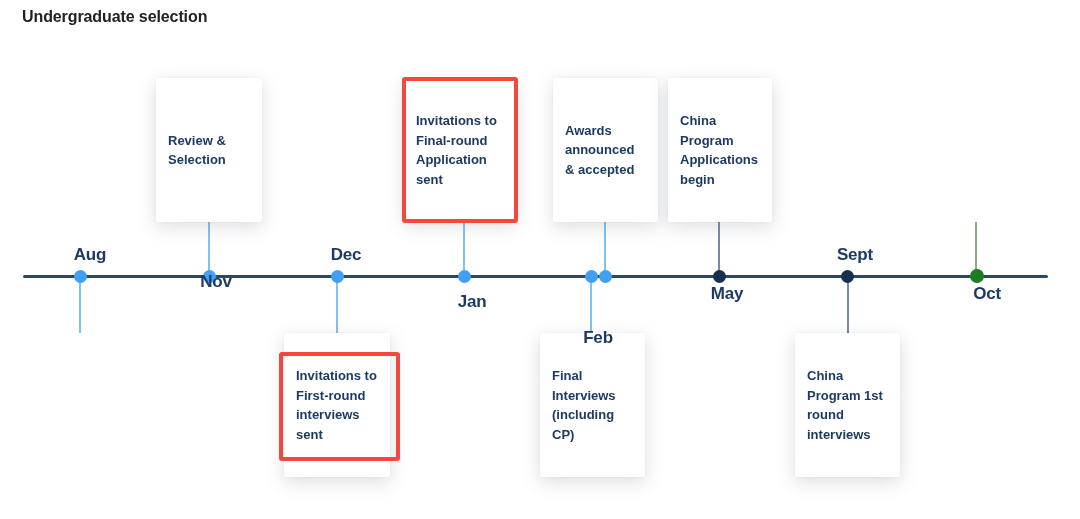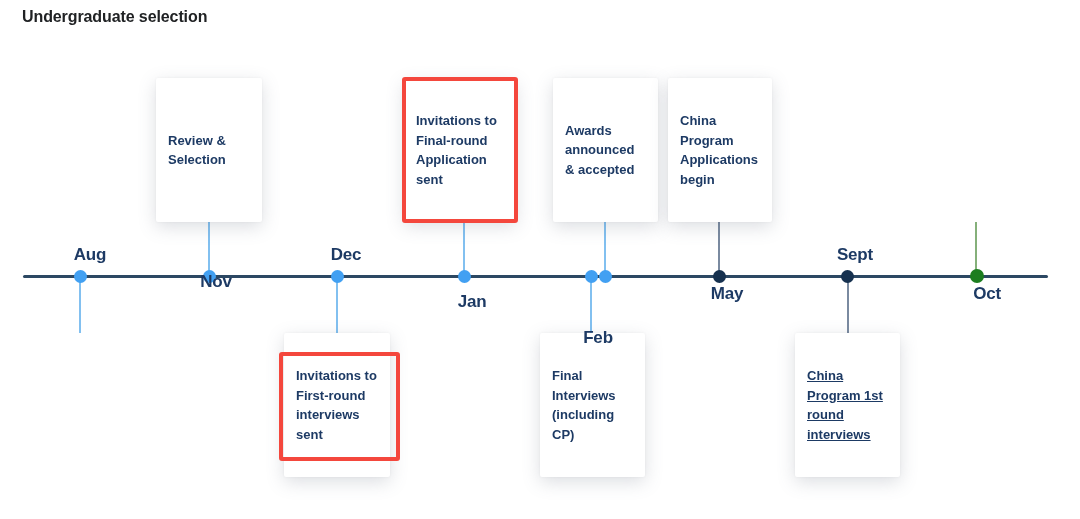--- a/index.html
+++ b/index.html
@@ -85,21 +85,21 @@
   <div class="month" style="left:705px;top:284px;width:44px;">May</div>
   <div class="connector gray" style="left:718px;top:222px;height:54px;"></div>
   <div class="dot navy" style="left:713px;top:270px;"></div>
   <div class="card" style="left:668px;top:78px;width:104px;height:144px;">
     <span>China Program Applications begin</span>
   </div>
 
   <div class="month" style="left:833px;top:245px;width:44px;">Sept</div>
   <div class="connector gray" style="left:847px;top:277px;height:56px;"></div>
   <div class="dot navy" style="left:841px;top:270px;"></div>
-  <div class="card" style="left:795px;top:333px;width:105px;height:144px;text-decoration:underline;">
+  <div class="card" style="left:795px;top:333px;width:105px;height:144px;">
     <span>China Program 1st round interviews</span>
   </div>
 
   <div class="month" style="left:957px;top:284px;width:44px;text-align:right;">Oct</div>
   <div class="connector green" style="left:975px;top:222px;height:54px;"></div>
   <div class="dot green" style="left:970px;top:269px;width:14px;height:14px;"></div>
 
 </div>
 
 </body></html>

